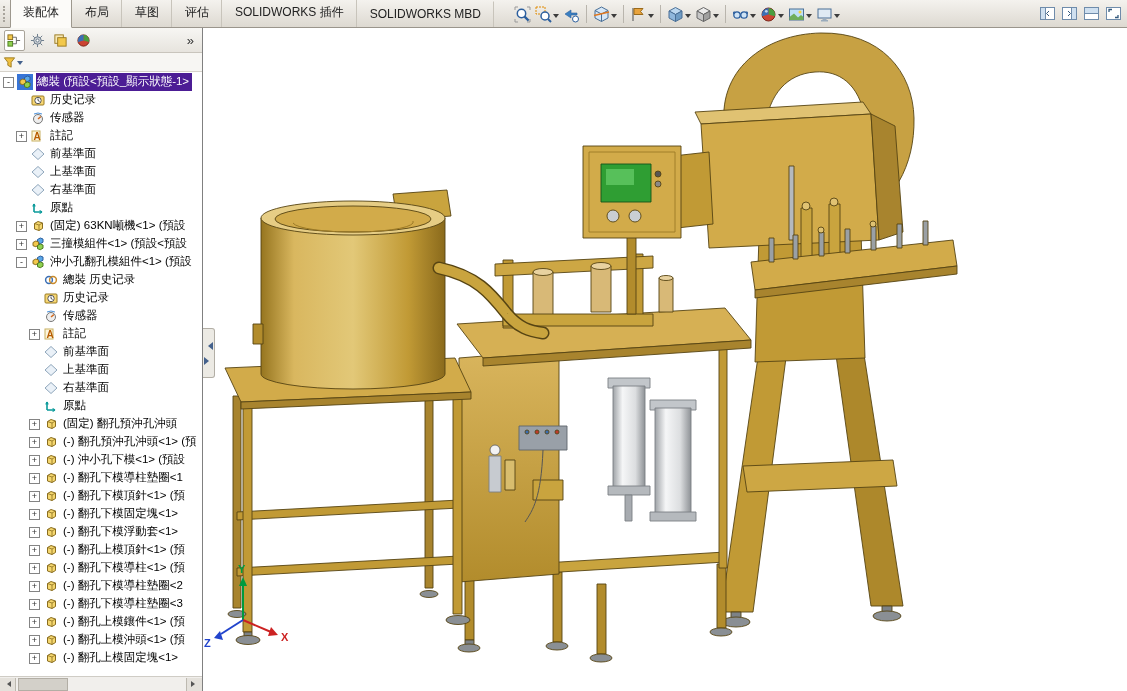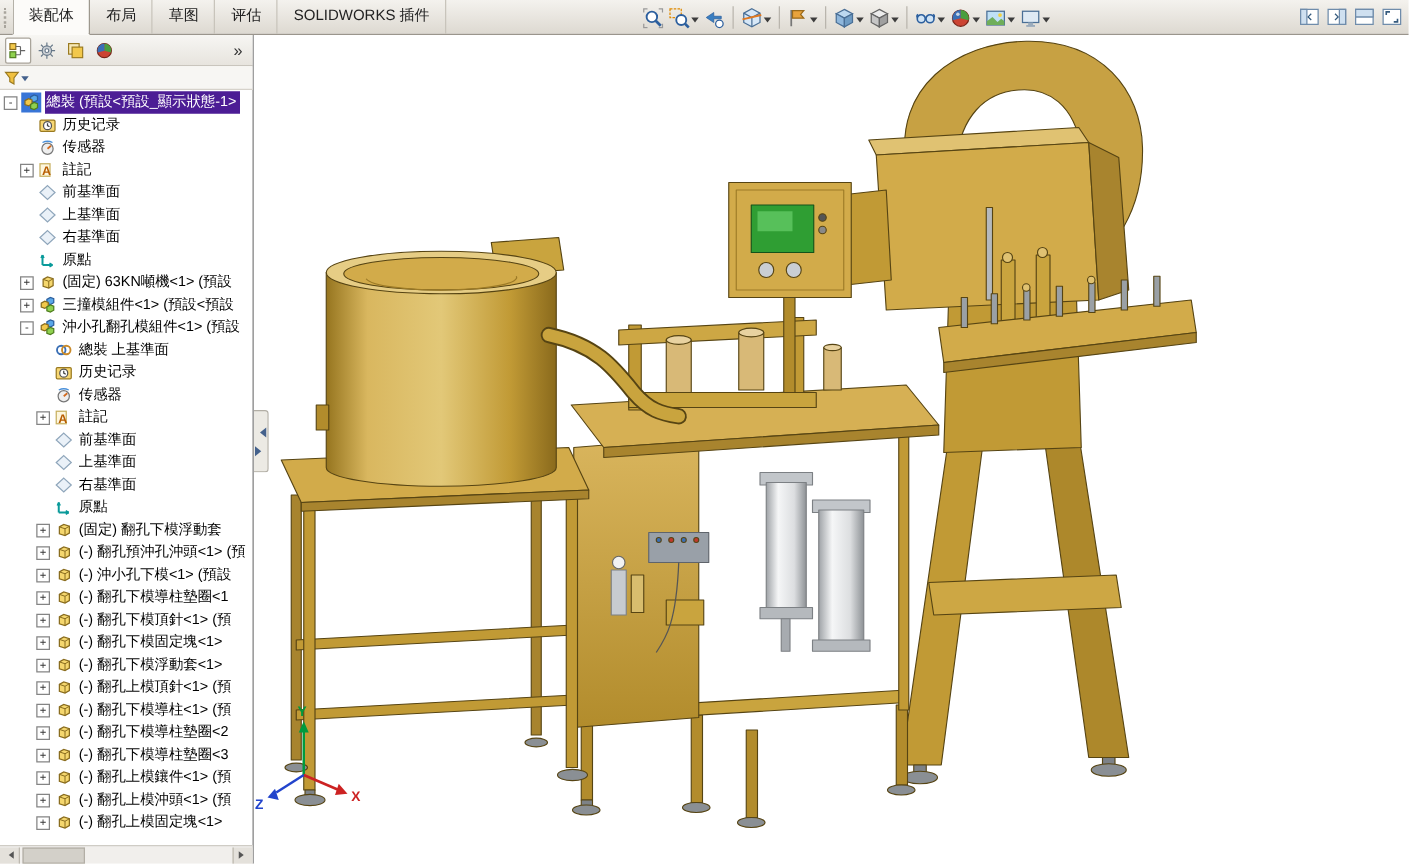--- a/index.html
+++ b/index.html
@@ -72,20 +72,21 @@
 <body>
 
 <div class="topbar">
   <div class="grip"></div>
   <div id="cmd-tabs">
       <div class="cmdtab active">装配体</div>
       <div class="cmdtab">布局</div>
       <div class="cmdtab">草图</div>
       <div class="cmdtab">评估</div>
       <div class="cmdtab">SOLIDWORKS 插件</div>
+      <div class="cmdtab">SOLIDWORKS MBD</div>
     </div>
   <div id="view-toolbar">
       <div class="vbtn">
         <span class="vicon">
           <svg viewBox="0 0 17 17">
             <path d="M1 4 V1 H4 M13 1 H16 V4 M16 13 V16 H13 M4 16 H1 V13" fill="none" stroke="#999"></path>
             <circle cx="7.5" cy="7.5" r="4.2" fill="#fff" stroke="#2c5f9e" stroke-width="1.5"></circle>
             <line x1="10.6" y1="10.6" x2="14.6" y2="14.6" stroke="#2c5f9e" stroke-width="2.2"></line>
           </svg>
         </span>
@@ -403,21 +404,21 @@
       </div>
       <div class="trow">
         <span class="tindent" style="width: 26px;"></span>
         <span class="texp none"></span>
         <span class="ticon">
           <svg viewBox="0 0 14 14">
             <circle cx="5" cy="7" r="3.4" fill="none" stroke="#3a6fb5" stroke-width="1.5"></circle>
             <circle cx="9" cy="7" r="3.4" fill="none" stroke="#c98a2a" stroke-width="1.5"></circle>
           </svg>
         </span>
-        <span class="tlabel">總裝 上基準面</span>
+        <span class="tlabel">總裝 历史记录</span>
       </div>
       <div class="trow">
         <span class="tindent" style="width: 26px;"></span>
         <span class="texp none"></span>
         <span class="ticon">
           <svg viewBox="0 0 14 14">
             <rect x="1" y="3" width="12" height="9" rx="1" fill="#f7d774" stroke="#9a7a20"></rect>
             <circle cx="7" cy="7.5" r="3.2" fill="#fff" stroke="#555"></circle>
             <path d="M7 5.5 L7 7.5 L8.6 8.4" stroke="#444" fill="none"></path>
           </svg>
@@ -490,21 +491,21 @@
       </div>
       <div class="trow">
         <span class="tindent" style="width: 26px;"></span>
         <span class="texp">+</span>
         <span class="ticon">
           <svg viewBox="0 0 14 14">
             <path d="M3.5 4.5 7 2.5 11.5 4 11.5 9.5 8 11.5 3.5 10 Z" fill="#f5d76e" stroke="#8a6d1f"></path>
             <path d="M3.5 4.5 8 6 11.5 4 M8 6 8 11.5" fill="none" stroke="#8a6d1f" stroke-width="0.8"></path>
           </svg>
         </span>
-        <span class="tlabel">(固定) 翻孔下模浮動套</span>
+        <span class="tlabel">(固定) 翻孔預沖孔沖頭</span>
       </div>
       <div class="trow">
         <span class="tindent" style="width: 26px;"></span>
         <span class="texp">+</span>
         <span class="ticon">
           <svg viewBox="0 0 14 14">
             <path d="M3.5 4.5 7 2.5 11.5 4 11.5 9.5 8 11.5 3.5 10 Z" fill="#f5d76e" stroke="#8a6d1f"></path>
             <path d="M3.5 4.5 8 6 11.5 4 M8 6 8 11.5" fill="none" stroke="#8a6d1f" stroke-width="0.8"></path>
           </svg>
         </span>

